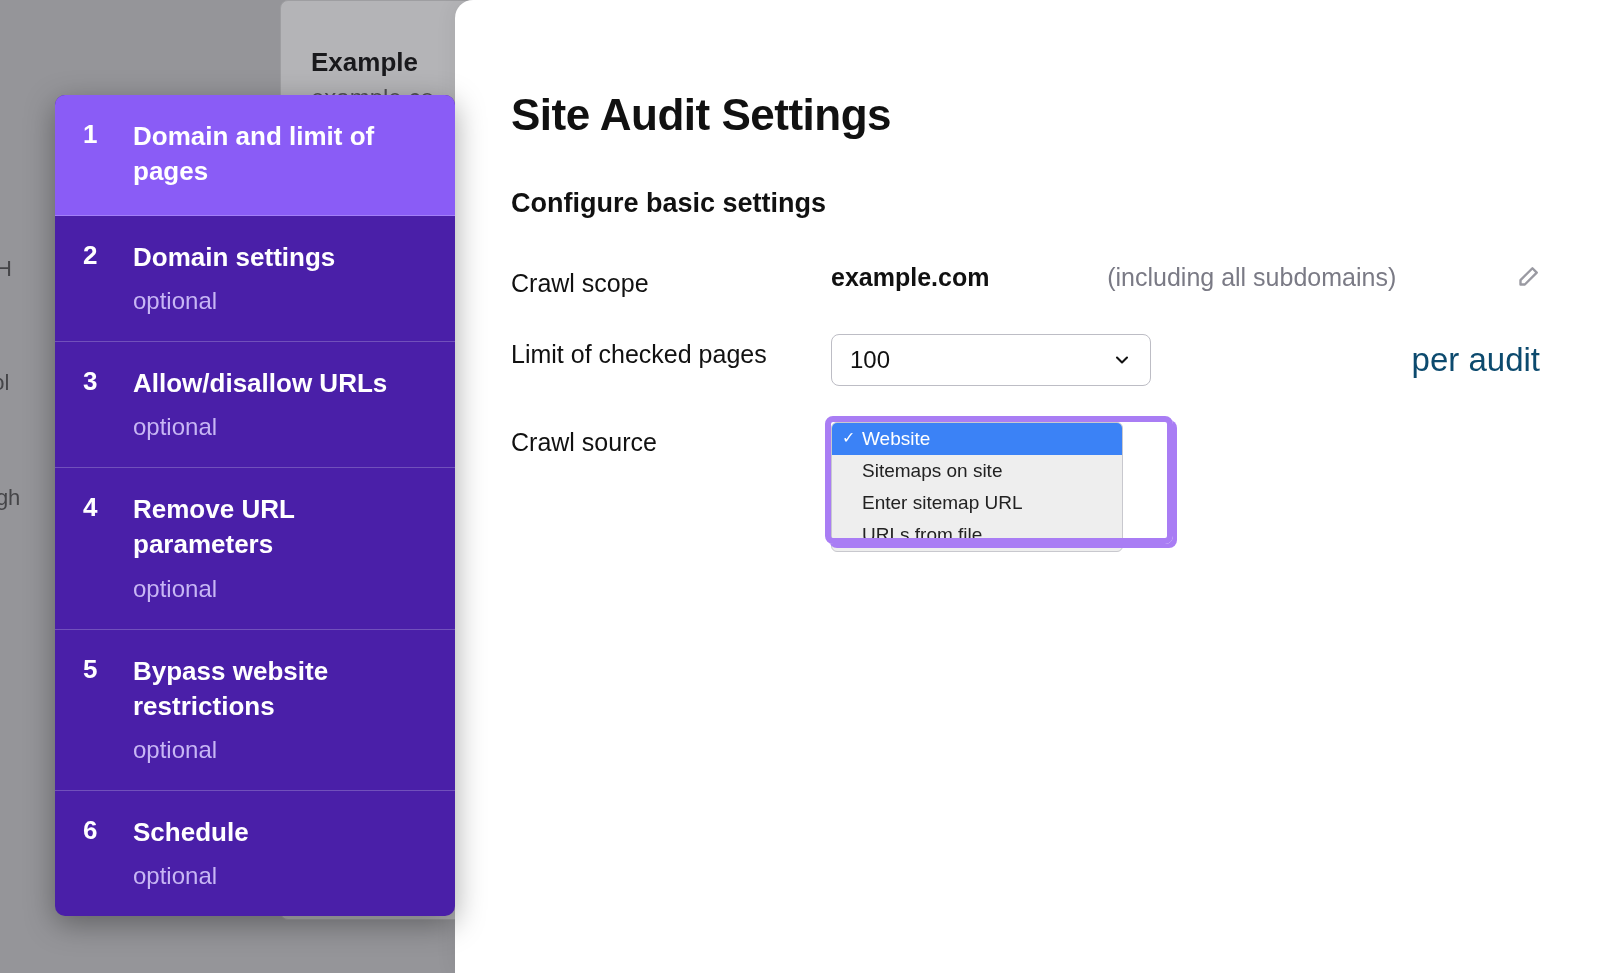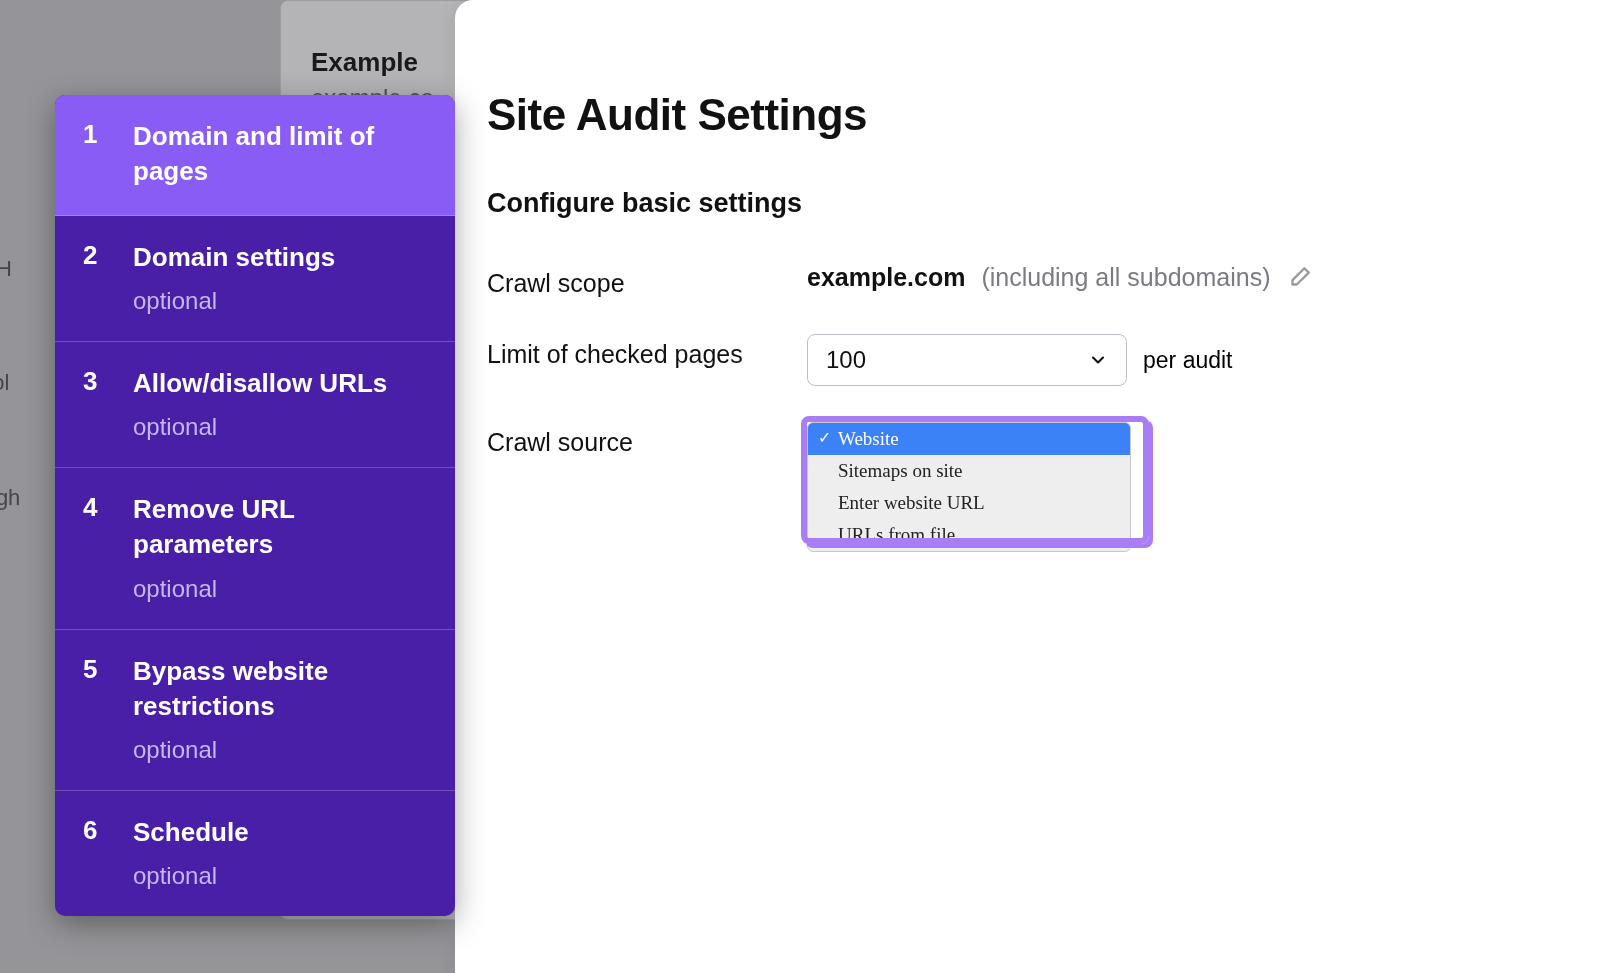--- a/index.html
+++ b/index.html
@@ -89,21 +89,21 @@
   }
 
   
   .panel {
     position: absolute;
     left: 455px; top: 0;
     right: 0; bottom: 0;
     background: #fff;
     border-top-left-radius: 18px;
     box-shadow: -2px 0 20px rgba(0,0,0,0.06);
-    padding: 90px 60px 40px 32px;
+    padding: 90px 60px 40px 56px;
     z-index: 3;
   }
   .panel h1 {
     font-size: 44px;
     font-weight: 800;
     color: #111;
     letter-spacing: -0.5px;
     margin-bottom: 48px;
   }
   .panel h2 {
@@ -123,20 +123,21 @@
     font-size: 25px;
     color: #111;
     padding-top: 6px;
   }
   .row .val {
     flex: 1;
     display: flex;
     align-items: center;
     gap: 16px;
     font-size: 25px;
+    justify-content: space-between;
   }
   .scope-strong { font-weight: 800; color: #111; }
   .scope-note { color: #7a7a85; font-size: 25px; }
   .pencil {
     width: 26px; height: 26px;
     color: #9a9aa2;
     cursor: pointer;
     flex: none;
   }
 
@@ -148,21 +149,21 @@
     background: #fff;
     display: flex;
     align-items: center;
     justify-content: space-between;
     padding: 0 18px;
     font-size: 24px;
     color: #111;
     cursor: pointer;
     gap: 12px;
   }
-  .per { font-size: 23px; color: #000000; }
+  .per { font-size: 33px; color: #0c4a6e; }
   .caret {
     width: 20px; height: 20px;
     color: #111;
   }
 
   
   .dd-wrap {
     position: relative;
     width: 336px;
   }
@@ -170,26 +171,25 @@
     position: absolute;
     left: -6px; top: -6px;
     width: 348px;
     border: 6px solid #a97df4;
     border-radius: 8px;
     background: transparent;
     pointer-events: none;
     box-shadow: 4px 4px 0 #a97df4;
   }
   .dd {
-    width: 324px;
+    width: 292px;
     background: #eeeeee;
     border: 1px solid #c8c8ce;
     border-radius: 6px;
     overflow: hidden;
-    font-family: Liberation Serif, serif;
   }
   .dd .opt-item {
     font-size: 19px;
     padding: 5px 12px 5px 30px;
     color: #222;
     position: relative;
     cursor: pointer;
   }
   .dd .opt-item.sel {
     background: #3b82f6;
@@ -295,20 +295,20 @@
     </div>
   </div>
 
   <div class="row">
     <div class="lab">Crawl source</div>
     <div class="val">
       <div class="dd-wrap">
         <div class="dd">
           <div class="opt-item sel">Website</div>
           <div class="opt-item">Sitemaps on site</div>
-          <div class="opt-item">Enter website URL</div>
+          <div class="opt-item">Enter sitemap URL</div>
           <div class="opt-item">URLs from file</div>
         </div>
         <div class="dd-highlight" style="height:128px;"></div>
       </div>
     </div>
   </div>
 </div>
 
 </body></html>

